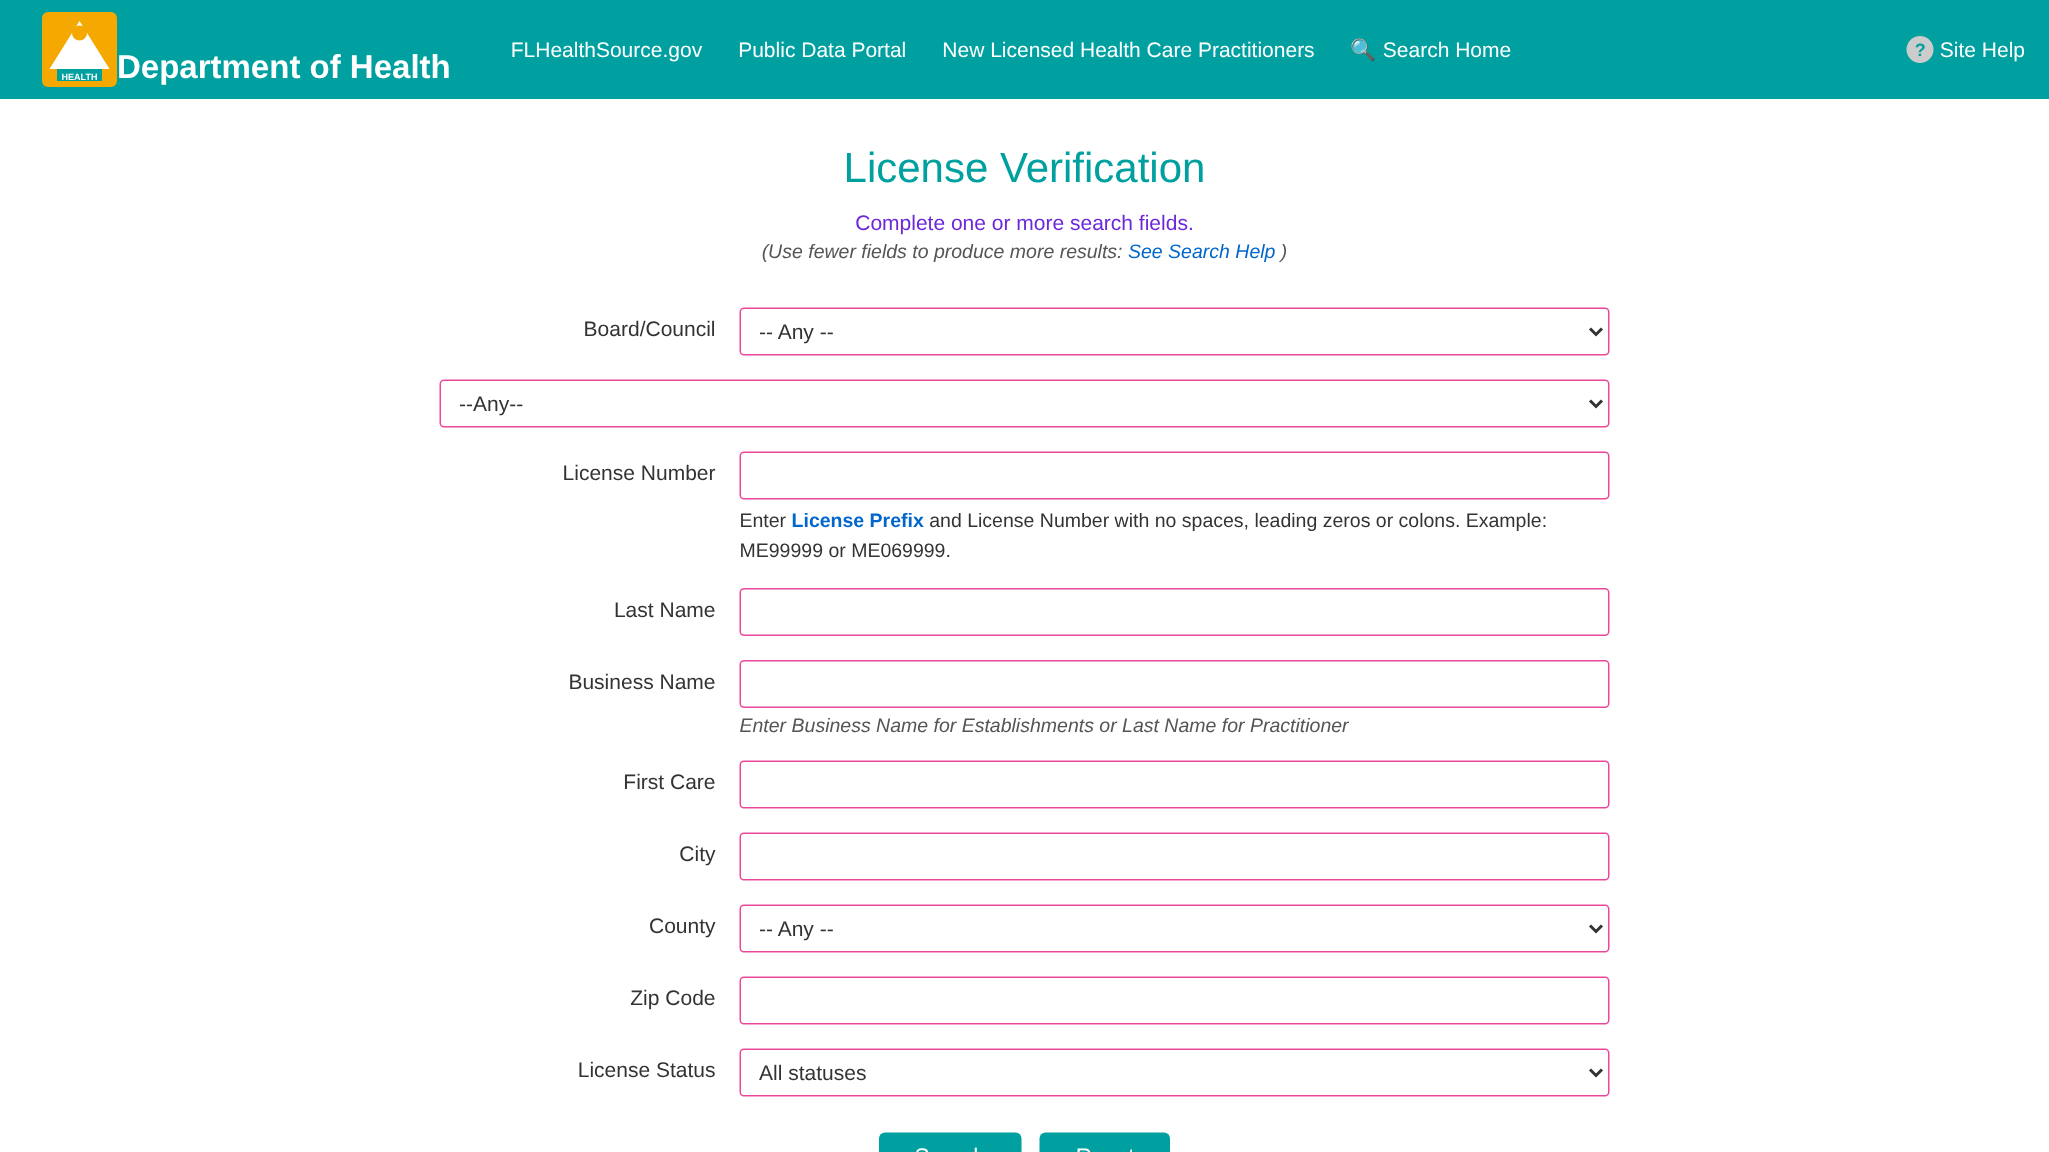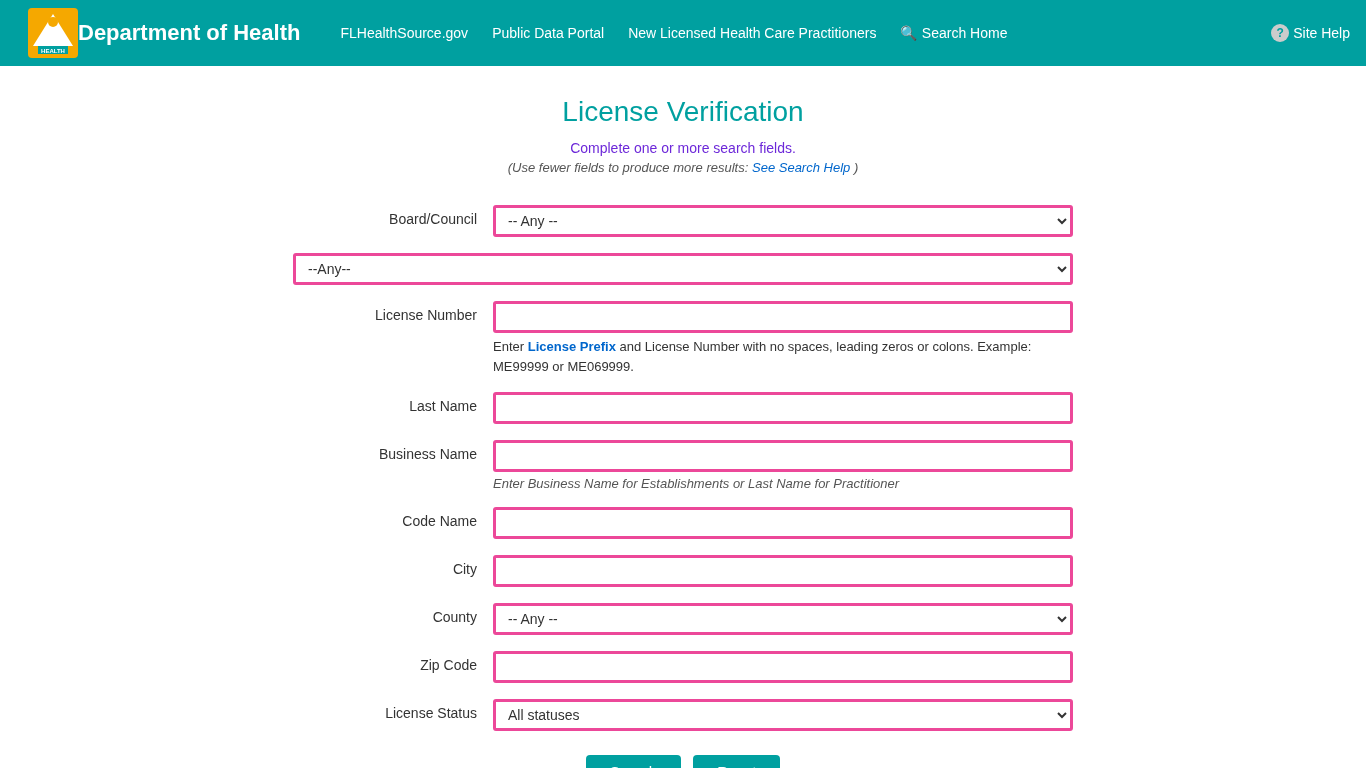--- a/index.html
+++ b/index.html
@@ -9,21 +9,21 @@
     .header {
       background-color: #00a0a0;
       display: flex;
       align-items: center;
       padding: 0 16px;
       height: 66px;
       color: white;
     }
     .header-logo {
       display: flex;
-      align-items: center;
+      align-items: flex-end;
       margin-right: 20px;
       padding-left: 12px;
     }
     .dept-name {
       font-size: 22px;
       font-weight: bold;
       color: white;
       white-space: nowrap;
     }
     .header-nav {
@@ -110,21 +110,21 @@
       color: #333;
     }
     .form-field {
       flex: 1;
     }
     .form-field select,
     .form-field input[type="text"] {
       width: 100%;
       height: 32px;
       padding: 4px 8px;
-      border: 3px solid #ec4899;
+      border: 1px solid #ec4899;
       border-radius: 3px;
       font-size: 14px;
       color: #333;
       background: white;
     }
     .form-field select {
       appearance: auto;
     }
     .license-hint {
       font-size: 13px;
@@ -262,21 +262,21 @@
 
     <div class="form-row">
       <label class="form-label">Business Name</label>
       <div class="form-field">
         <input type="text" style="">
         <p class="business-hint">Enter Business Name for Establishments or Last Name for Practitioner</p>
       </div>
     </div>
 
     <div class="form-row">
-      <label class="form-label">Code Name</label>
+      <label class="form-label">First Care</label>
       <div class="form-field">
         <input type="text" style="">
       </div>
     </div>
 
     <div class="form-row">
       <label class="form-label">City</label>
       <div class="form-field">
         <input type="text" style="">
       </div>

